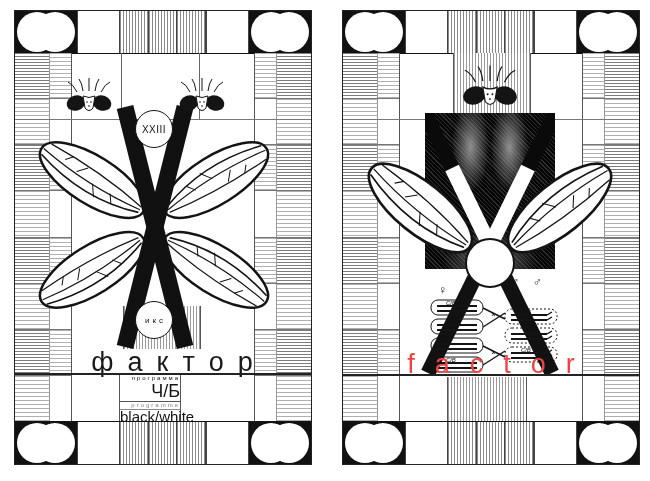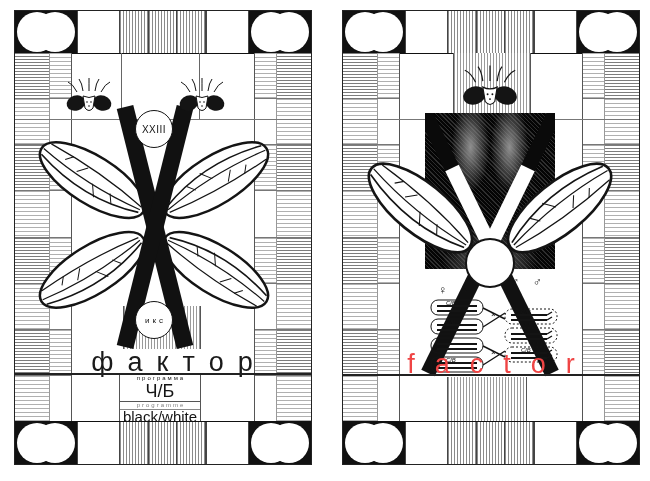--- a/index.html
+++ b/index.html
@@ -35,22 +35,22 @@
   .vstripes{position:absolute;background:repeating-linear-gradient(90deg,#9a9a9a 0 1px,#fff 1px 3px);border-left:1px solid #555;border-right:1px solid #555;}
   
   .badge{position:absolute;width:36px;height:36px;border:1.5px solid #141414;border-radius:50%;background:#fff;
          display:flex;align-items:center;justify-content:center;}
   .badge.xxiii{font-size:10px;letter-spacing:.5px;}
   .badge.iks{font-size:8px;letter-spacing:3px;text-indent:3px;}
   .title-ru{position:absolute;left:30px;right:12px;top:336px;text-align:center;font-size:27px;font-weight:300;
             letter-spacing:14px;text-indent:14px;color:#1a1a1a;}
   .title-en{position:absolute;left:26px;right:26px;top:338px;text-align:center;font-size:27px;font-weight:400;
             letter-spacing:20px;text-indent:20px;color:#ef4444;}
-  .progbox{position:absolute;left:104px;top:364px;width:82px;height:48px;border-left:1px solid #555;border-right:1px solid #555;
-           box-sizing:border-box;text-align:center;background:#fff;}
+  .progbox{position:absolute;left:104px;top:364px;width:62px;height:48px;border-left:1px solid #555;border-right:1px solid #555;
+           box-sizing:border-box;text-align:right;background:#fff;}
   .progbox .tiny{font-size:6px;letter-spacing:2px;text-indent:2px;line-height:7px;}
   .progbox .tiny.gray{color:#808080;border-bottom:1px solid #888;}
   .progbox .big{font-size:18px;line-height:19px;border-bottom:1px solid #555;}
   .progbox .bw{font-size:15px;line-height:13px;}
   .gender{position:absolute;width:50px;text-align:center;font-size:12px;letter-spacing:5px;text-indent:5px;color:#141414;}
   .whitecircle{position:absolute;width:50px;height:50px;border:2px solid #141414;border-radius:50%;background:#fff;box-sizing:border-box;}
   
   .darkrect{position:absolute;left:82px;top:102px;width:130px;height:156px;overflow:hidden;
      background:
        radial-gradient(ellipse 26px 62px at 35% 22%, #8f8f8f, rgba(0,0,0,0) 72%),

